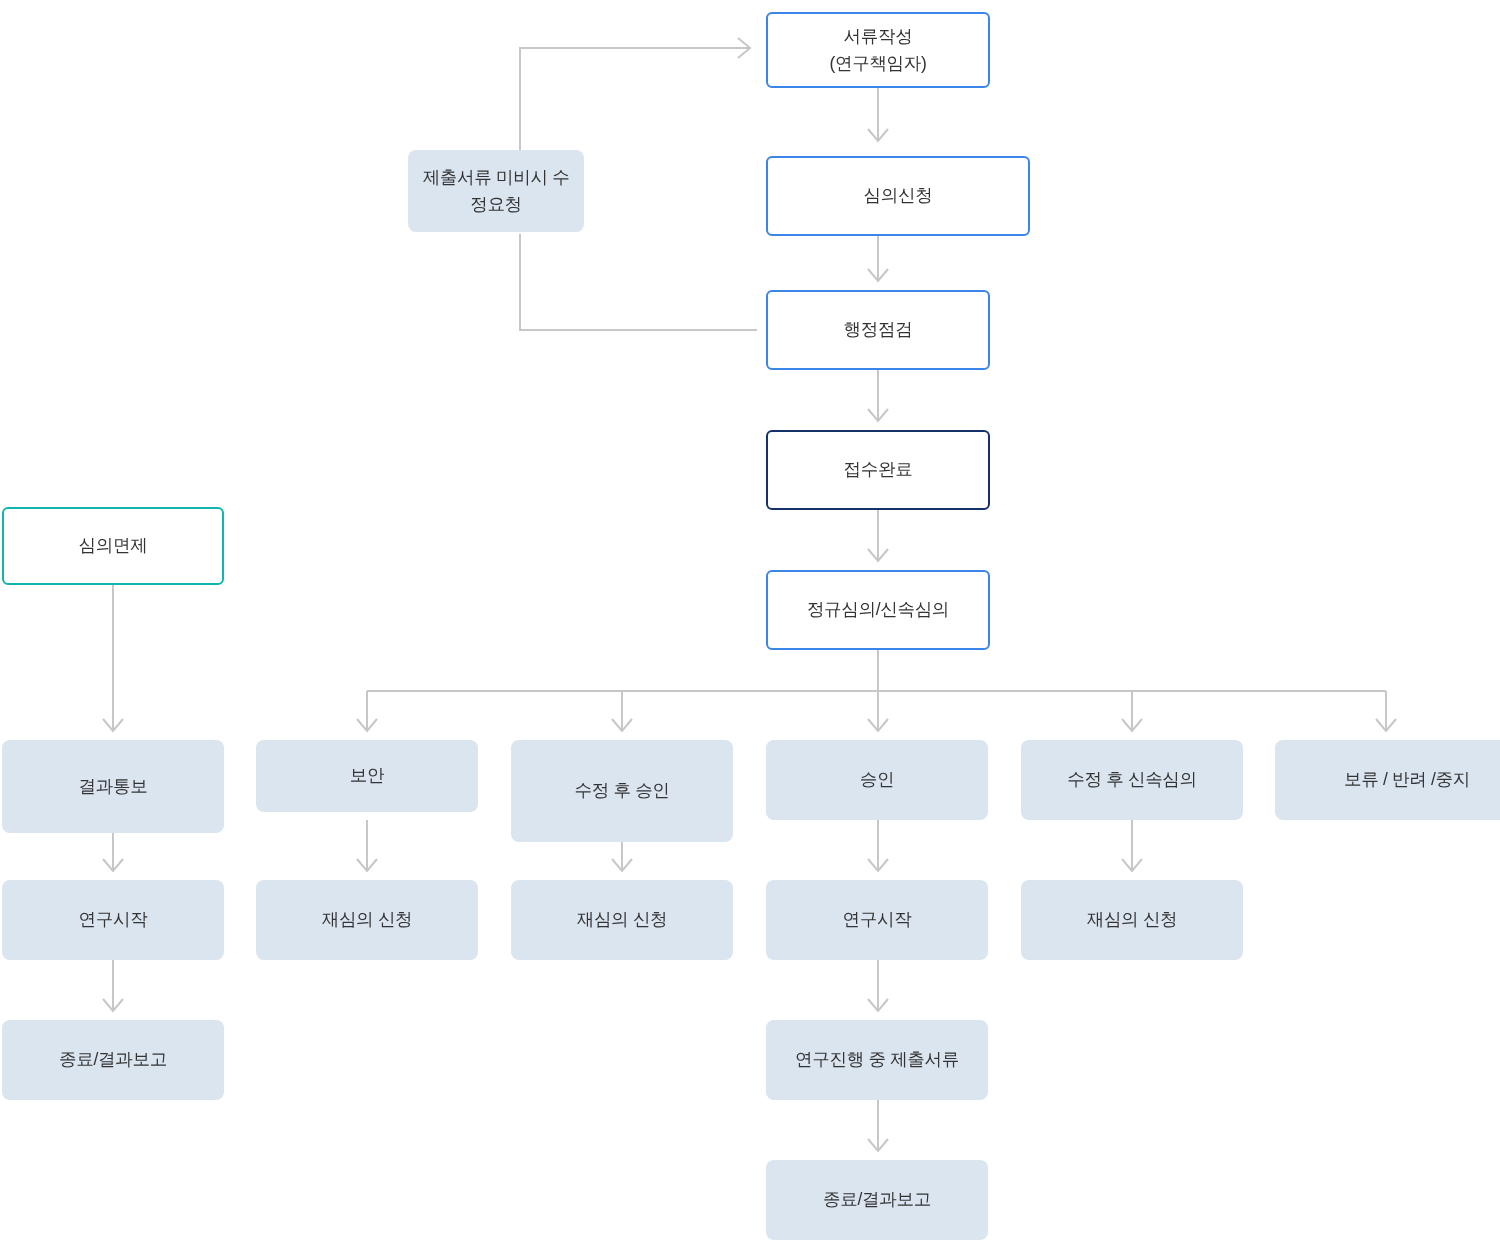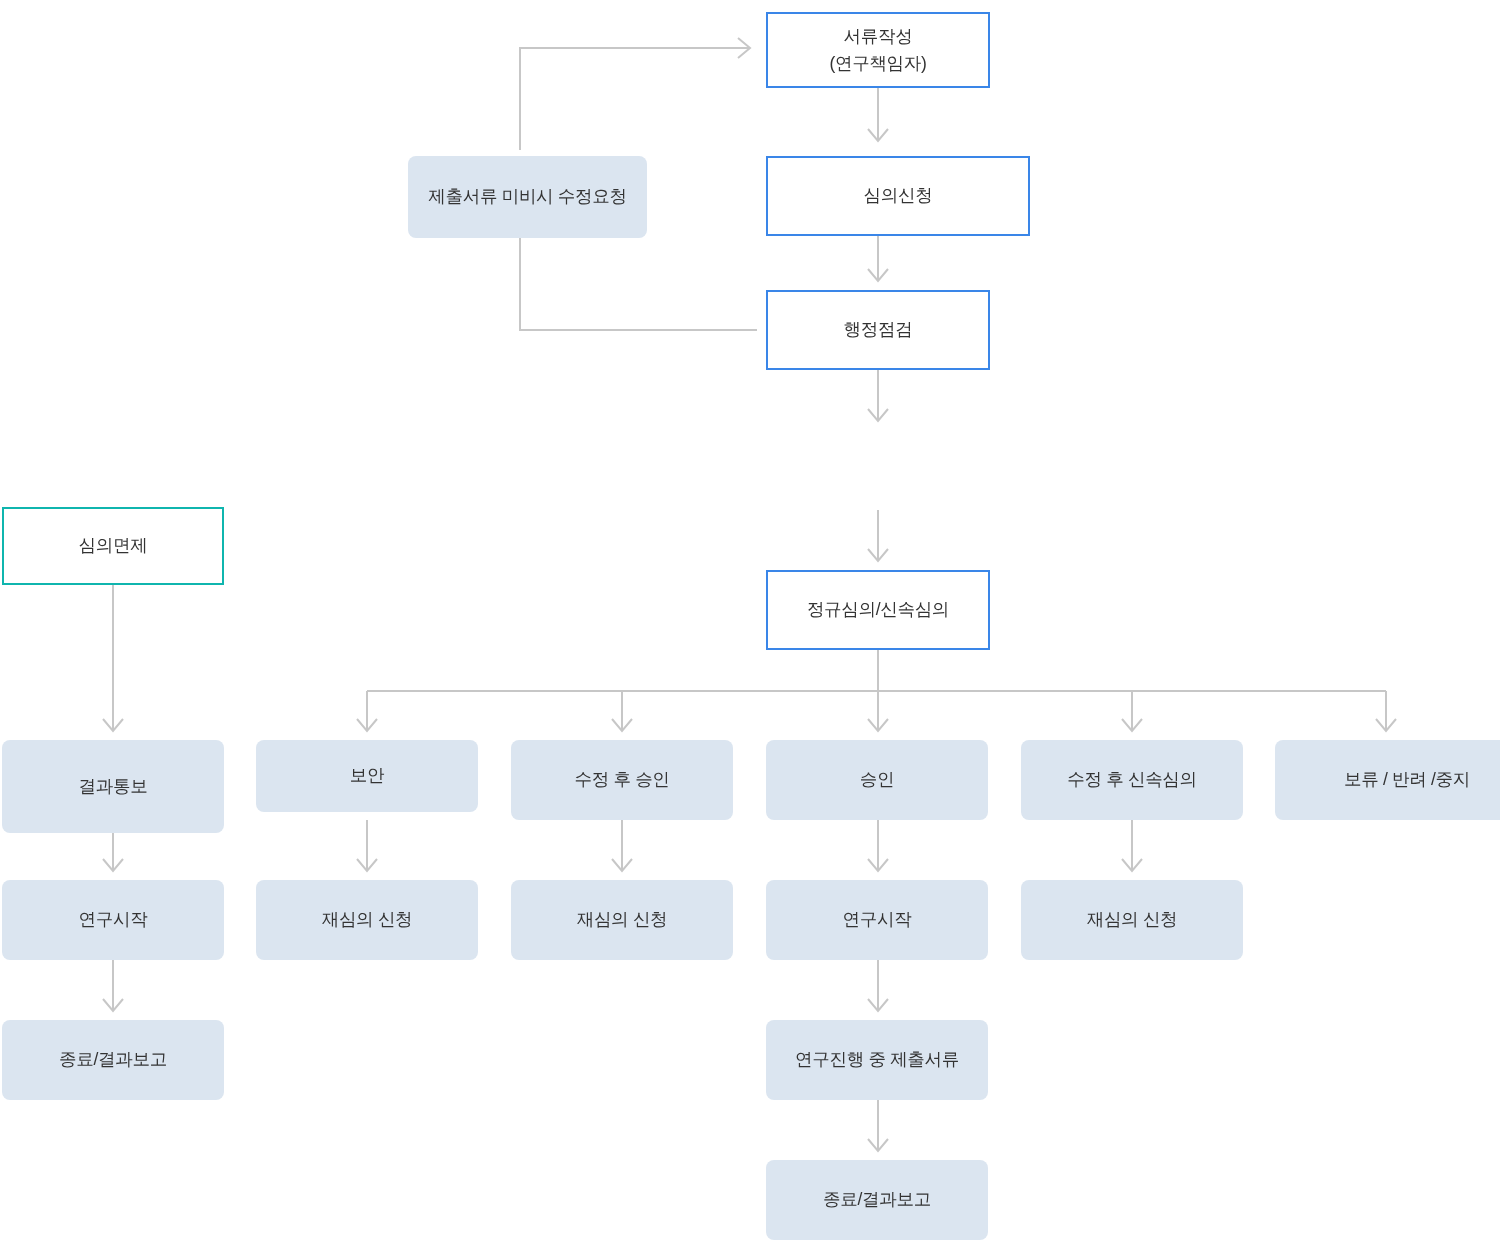--- a/index.html
+++ b/index.html
@@ -24,21 +24,21 @@
     left:0;top:0;
     width:1500px;height:1260px;
     pointer-events:none;
   }
   .node{
     position:absolute;
     display:flex;
     align-items:center;
     justify-content:center;
     background:#ffffff;
-    border-radius:0;
+    border-radius:6px;
     box-sizing:border-box;
     color:var(--text);
     font-size:17.5px;
     text-align:center;
     letter-spacing:-0.3px;
   }
   .node-label{
     white-space:pre-line;
     line-height:1.55;
     padding:0 8px;
@@ -91,42 +91,45 @@
   </div>
 
   <div class="node outline-blue" style="left:766px;top:156px;width:264px;height:80px">
     <span class="node-label">심의신청</span>
   </div>
 
   <div class="node outline-blue" style="left:766px;top:290px;width:224px;height:80px">
     <span class="node-label">행정점검</span>
   </div>
 
+  <div class="node outline-navy" style="left:766px;top:430px;width:224px;height:80px">
+    <span class="node-label">접수완료</span>
+  </div>
 
   <div class="node outline-blue" style="left:766px;top:570px;width:224px;height:80px">
     <span class="node-label">정규심의/신속심의</span>
   </div>
 
-  <div class="node filled" style="left:408px;top:156px;width:239px;height:82px">
+  <div class="node filled" style="left:408px;top:150px;width:176px;height:82px">
     <span class="node-label">제출서류 미비시 수정요청</span>
   </div>
 
   <div class="node outline-teal" style="left:2px;top:507px;width:222px;height:78px">
     <span class="node-label">심의면제</span>
   </div>
 
   <div class="node filled" style="left:2px;top:740px;width:222px;height:93px">
     <span class="node-label">결과통보</span>
   </div>
 
   <div class="node filled" style="left:256px;top:740px;width:222px;height:72px">
     <span class="node-label">보안</span>
   </div>
 
-  <div class="node filled" style="left:511px;top:740px;width:222px;height:80px">
+  <div class="node filled" style="left:511px;top:740px;width:222px;height:102px">
     <span class="node-label">수정 후 승인</span>
   </div>
 
   <div class="node filled" style="left:766px;top:740px;width:222px;height:80px">
     <span class="node-label">승인</span>
   </div>
 
   <div class="node filled" style="left:1021px;top:740px;width:222px;height:80px">
     <span class="node-label">수정 후 신속심의</span>
   </div>

